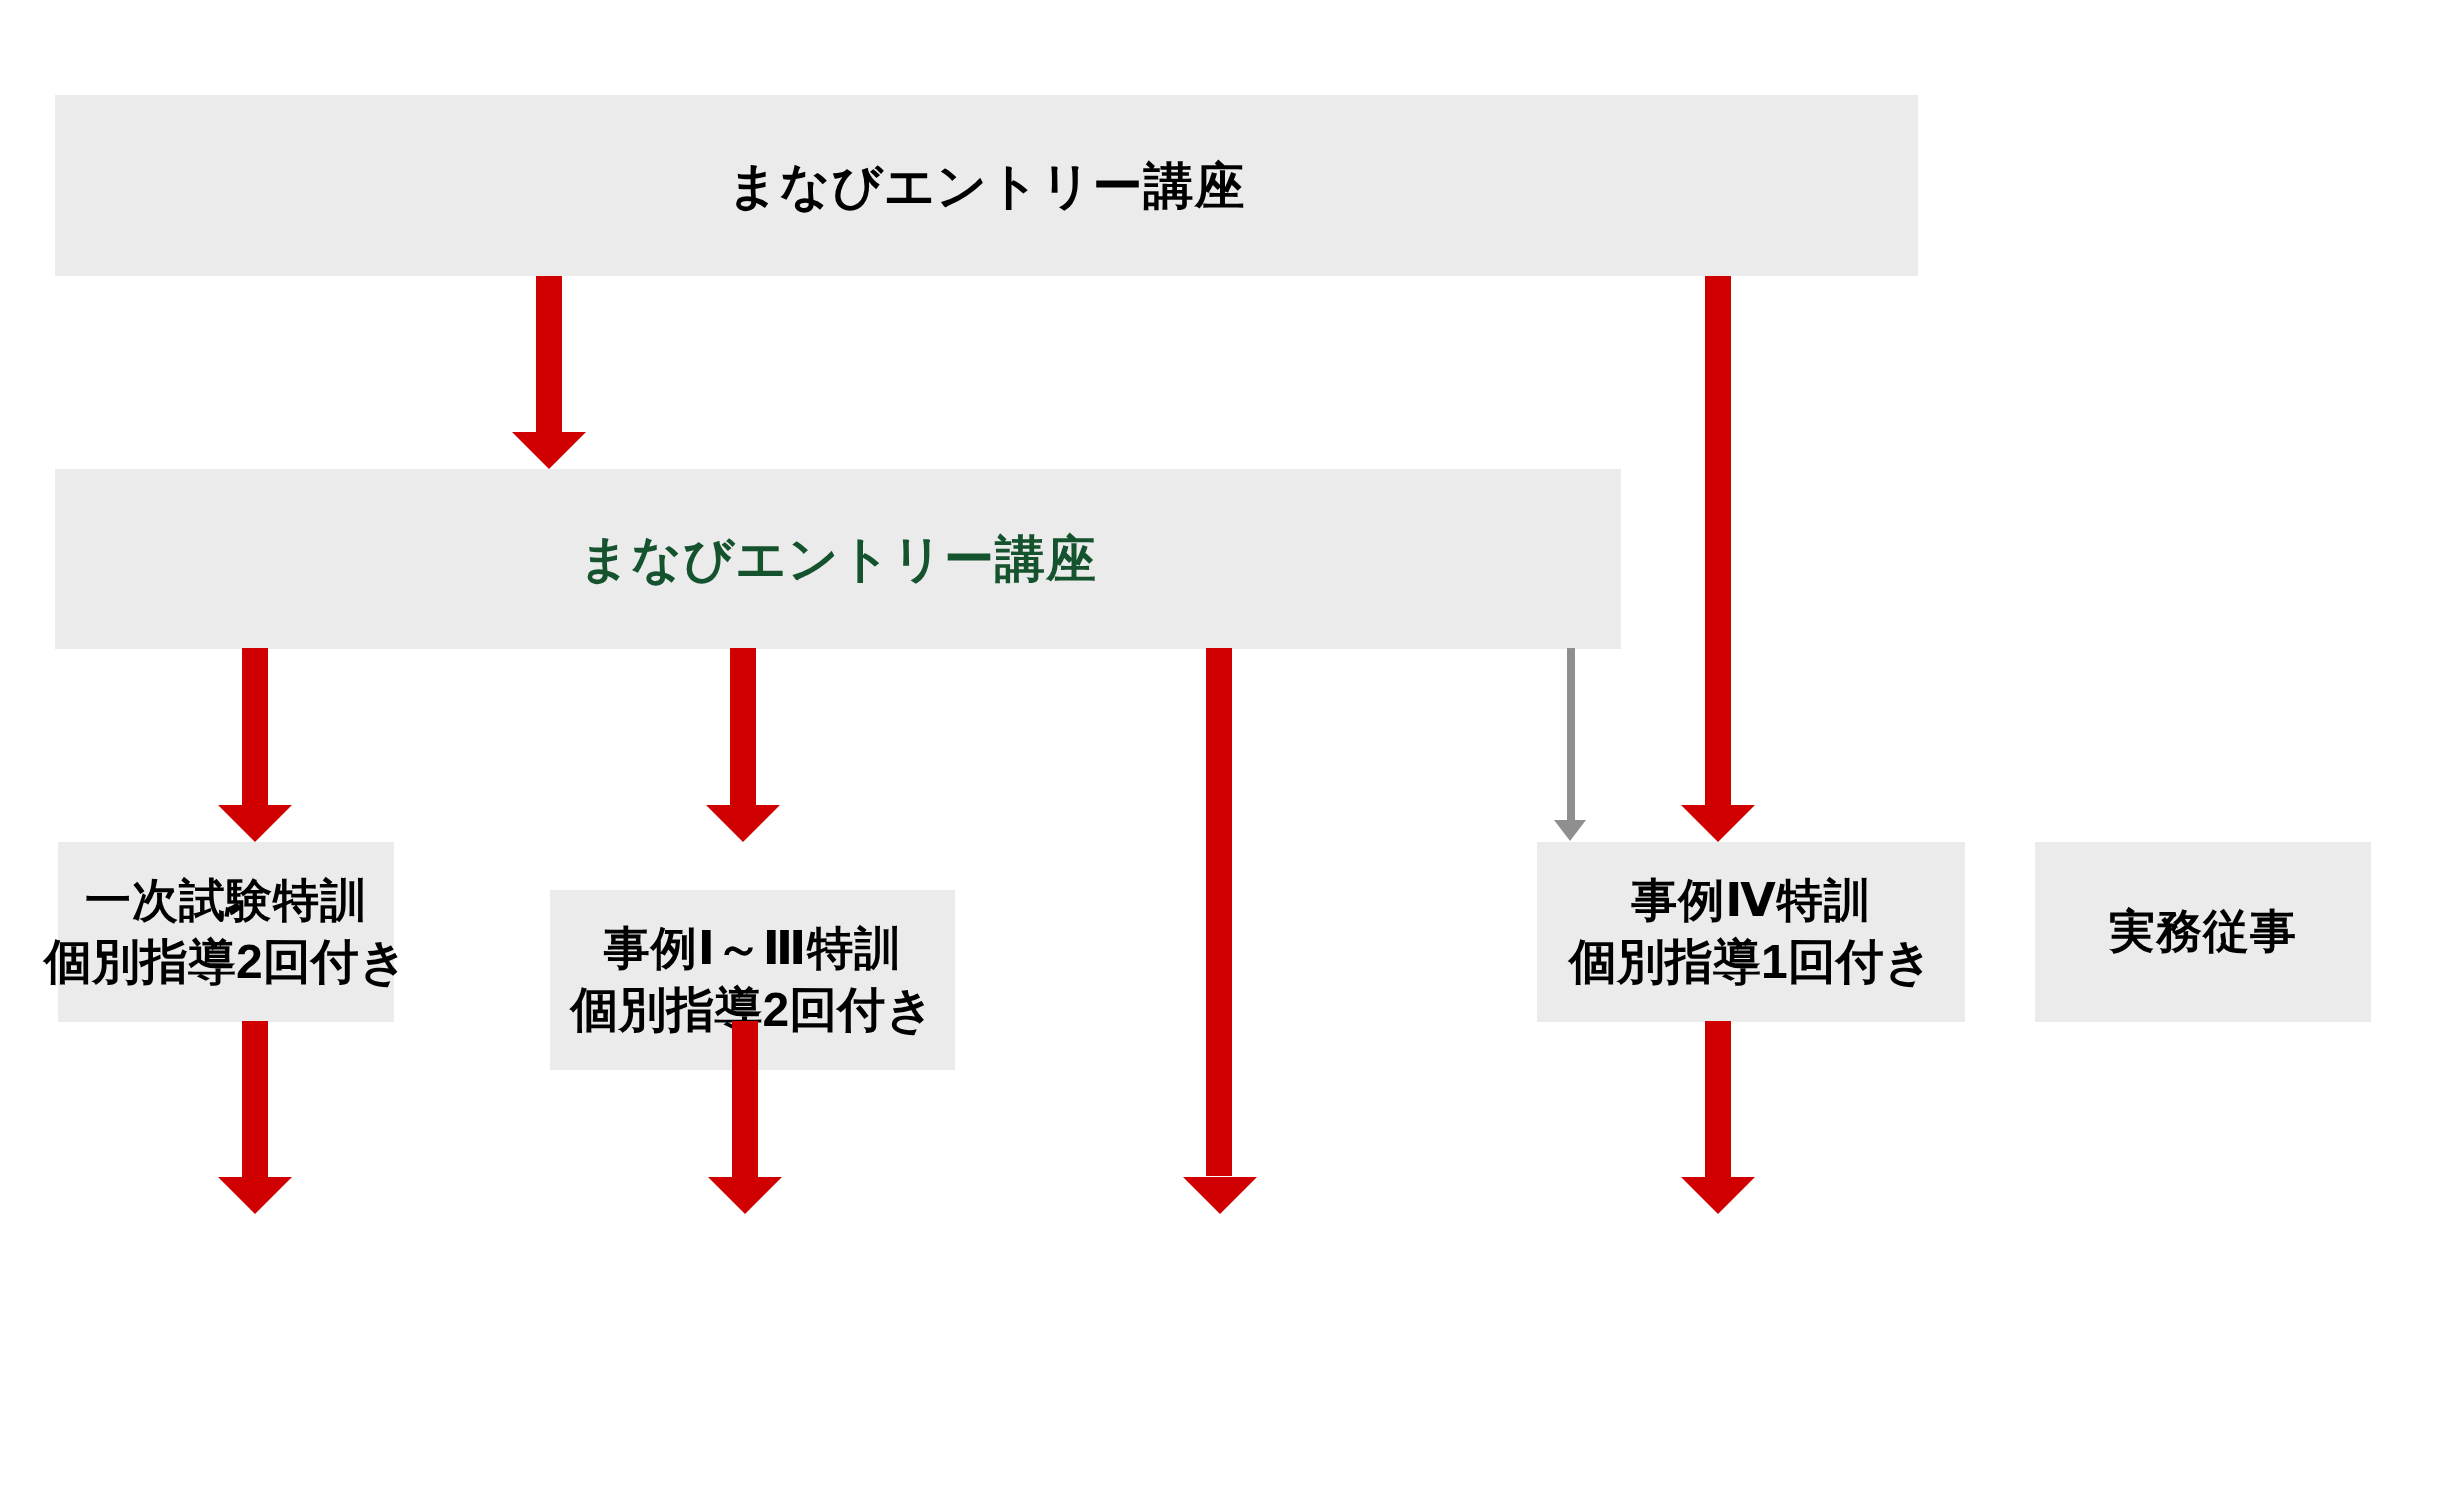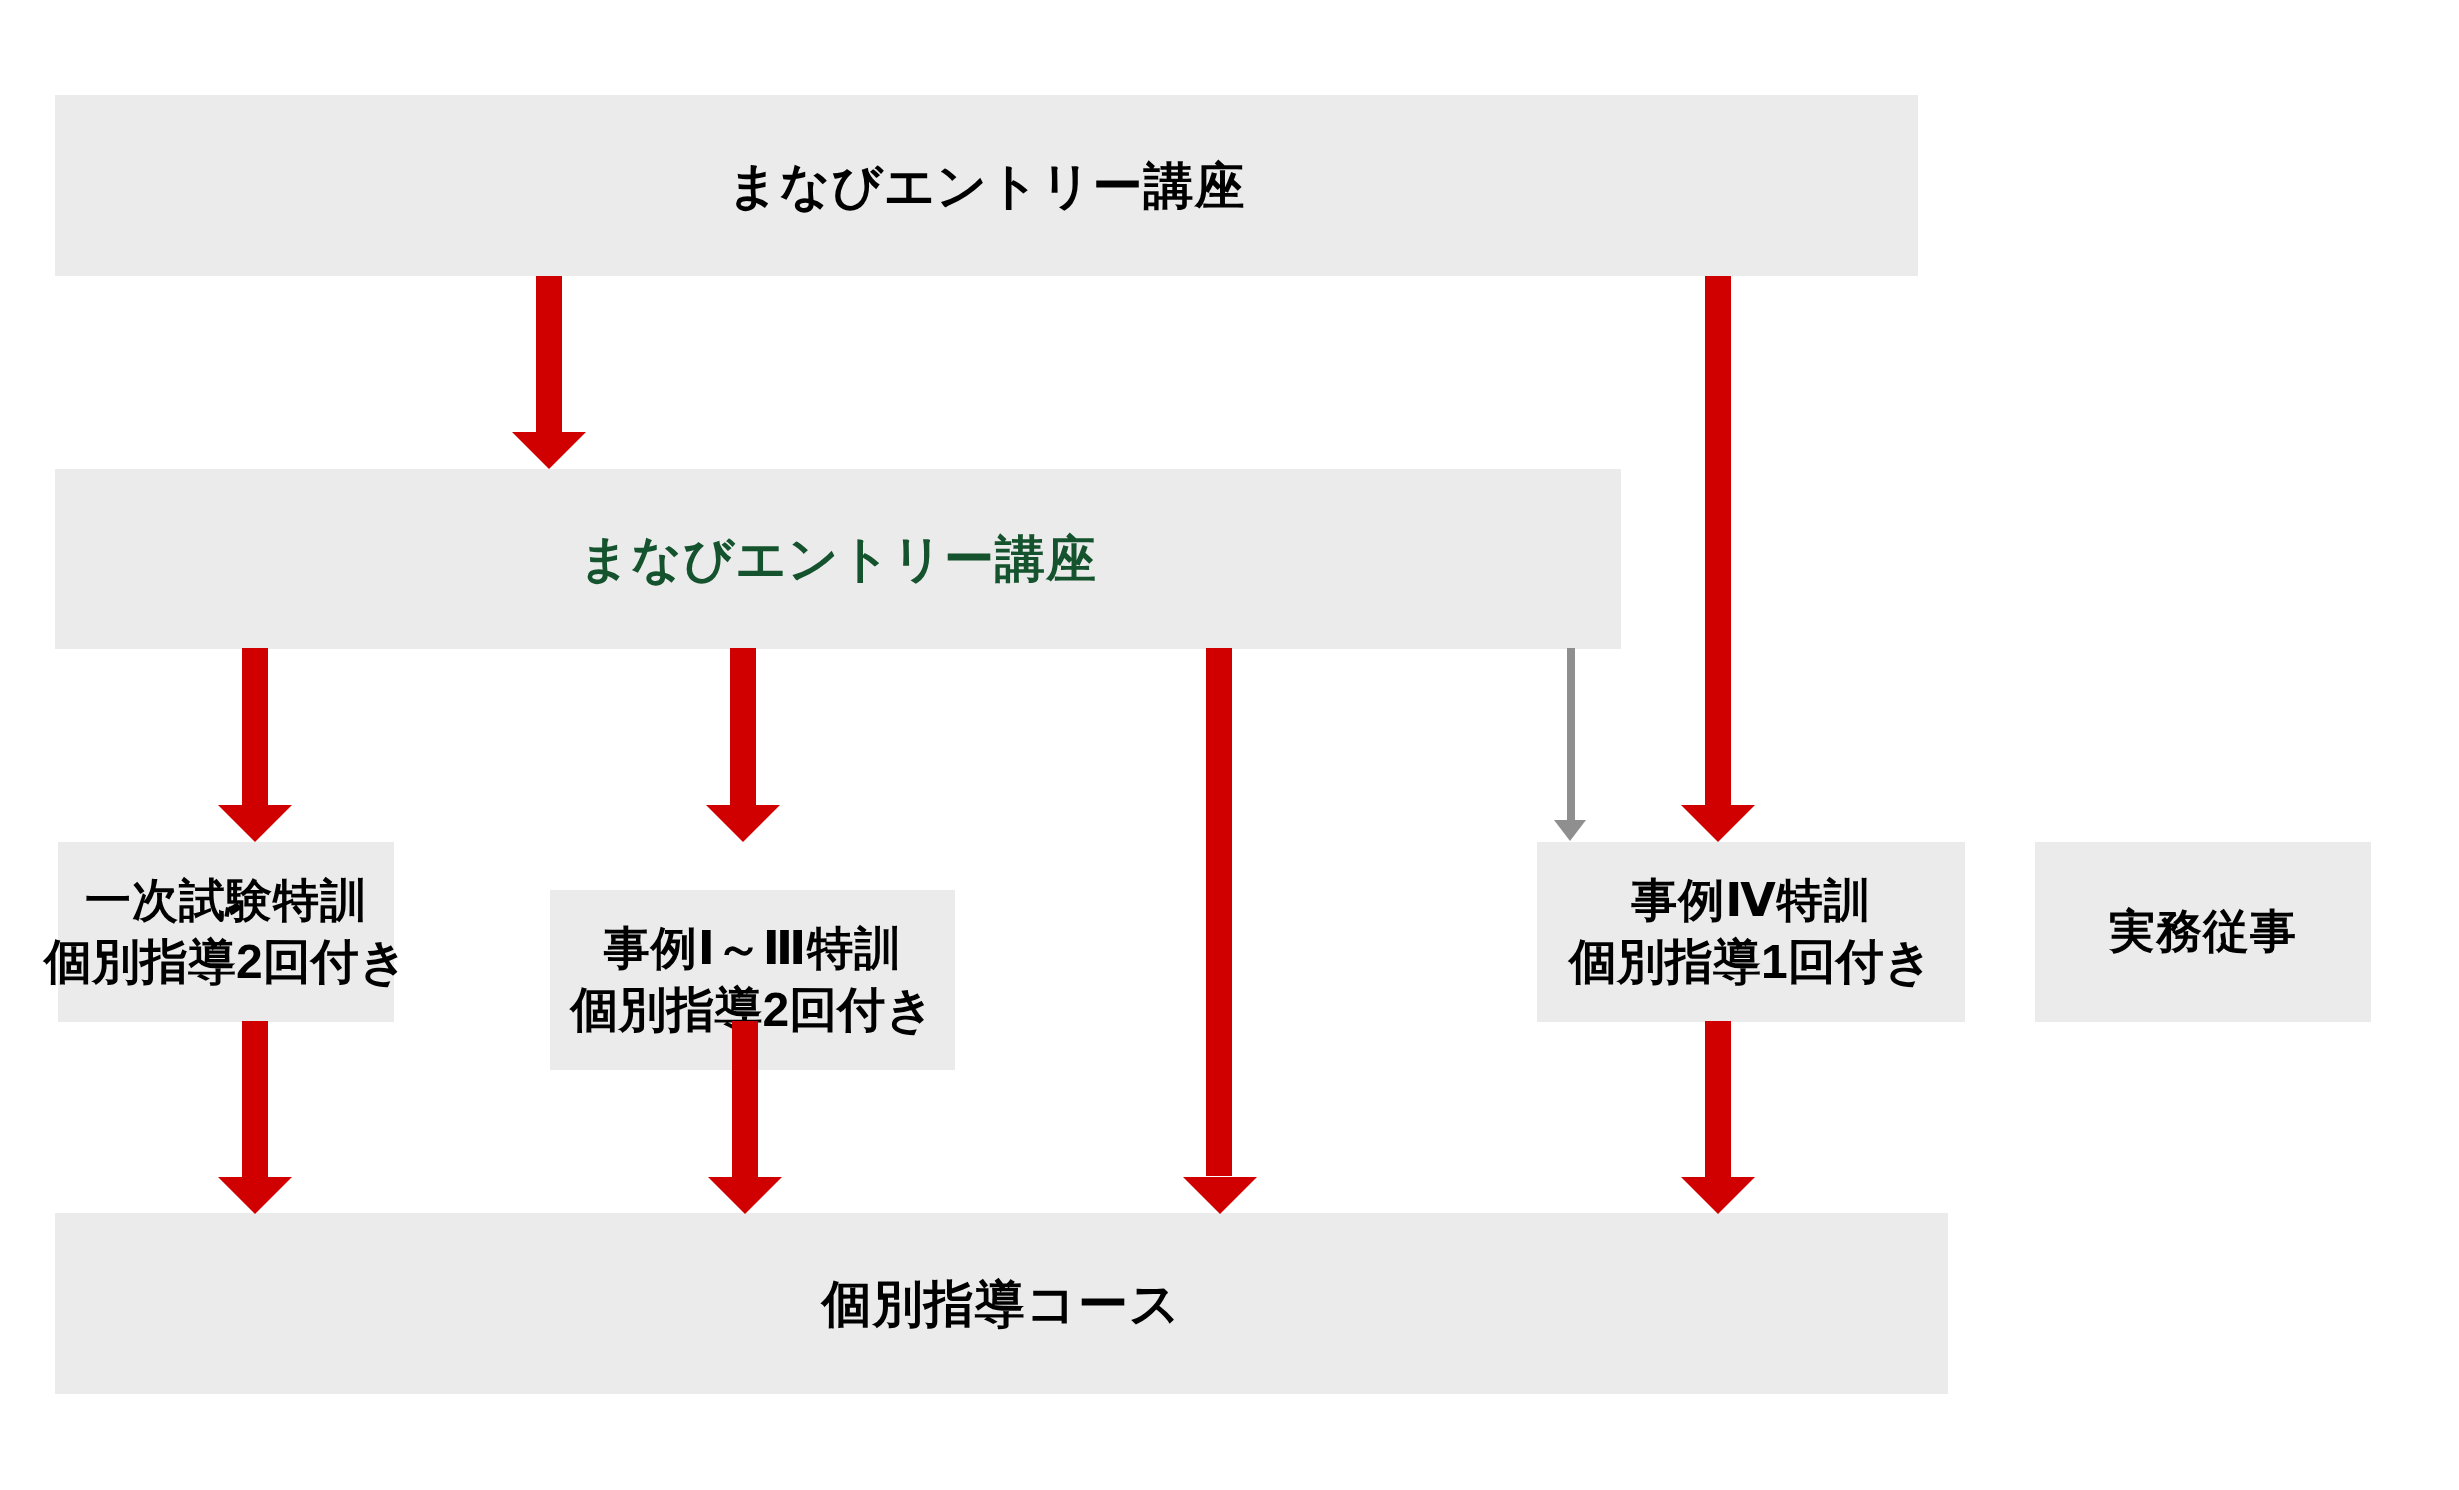--- a/index.html
+++ b/index.html
@@ -67,23 +67,20 @@
       <div class="label">事例Ⅰ～Ⅲ特訓</div>
       <div class="sub">個別指導2回付き</div>
     </div>
     <div class="box secondary" style="left: 1537px; top: 842px; width: 428px; height: 180px; background: rgb(235, 235, 235); color: rgb(0, 0, 0);">
       <div class="label">事例Ⅳ特訓</div>
       <div class="sub">個別指導1回付き</div>
     </div>
     <div class="box secondary" style="left: 2035px; top: 842px; width: 336px; height: 180px; background: rgb(235, 235, 235); color: rgb(0, 0, 0);">
       <div class="label">実務従事</div>
     </div>
-    <div class="box primary" style="left: 55px; top: 1213px; width: 1893px; height: 181px; background: rgb(235, 235, 235); color: rgb(0, 0, 0);">
-      <div class="label">個別指導コース</div>
-    </div>
     <div class="arrow-shaft" style="left: 536px; top: 276px; width: 26px; height: 157px; background: rgb(209, 0, 0);"></div>
     <div class="arrow-head" style="left: 512px; top: 432px; border-left: 37px solid transparent; border-right: 37px solid transparent; border-top: 37px solid rgb(209, 0, 0);"></div>
     <div class="arrow-shaft" style="left: 1705px; top: 276px; width: 26px; height: 529px; background: rgb(209, 0, 0);"></div>
     <div class="arrow-head" style="left: 1681px; top: 805px; border-left: 37px solid transparent; border-right: 37px solid transparent; border-top: 37px solid rgb(209, 0, 0);"></div>
     <div class="arrow-shaft" style="left: 242px; top: 648px; width: 26px; height: 157px; background: rgb(209, 0, 0);"></div>
     <div class="arrow-head" style="left: 218px; top: 805px; border-left: 37px solid transparent; border-right: 37px solid transparent; border-top: 37px solid rgb(209, 0, 0);"></div>
     <div class="arrow-shaft" style="left: 730px; top: 648px; width: 26px; height: 157px; background: rgb(209, 0, 0);"></div>
     <div class="arrow-head" style="left: 706px; top: 805px; border-left: 37px solid transparent; border-right: 37px solid transparent; border-top: 37px solid rgb(209, 0, 0);"></div>
     <div class="arrow-shaft" style="left: 1206px; top: 648px; width: 26px; height: 528px; background: rgb(209, 0, 0);"></div>
     <div class="arrow-head" style="left: 1183px; top: 1177px; border-left: 37px solid transparent; border-right: 37px solid transparent; border-top: 37px solid rgb(209, 0, 0);"></div>

